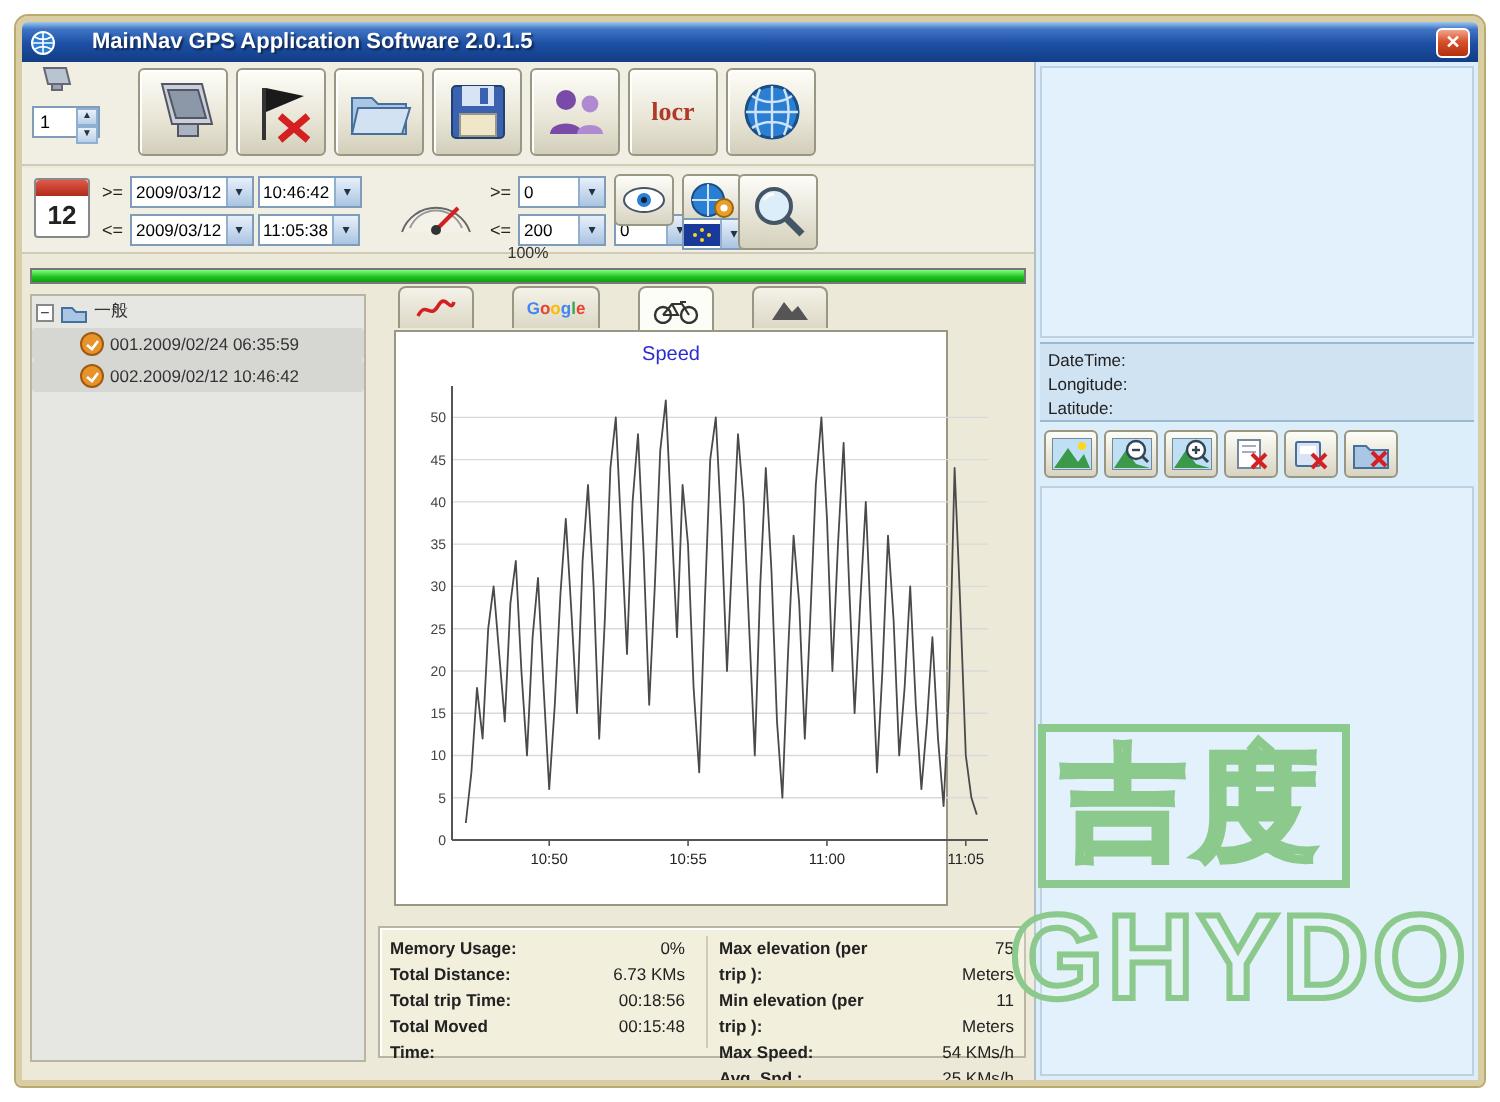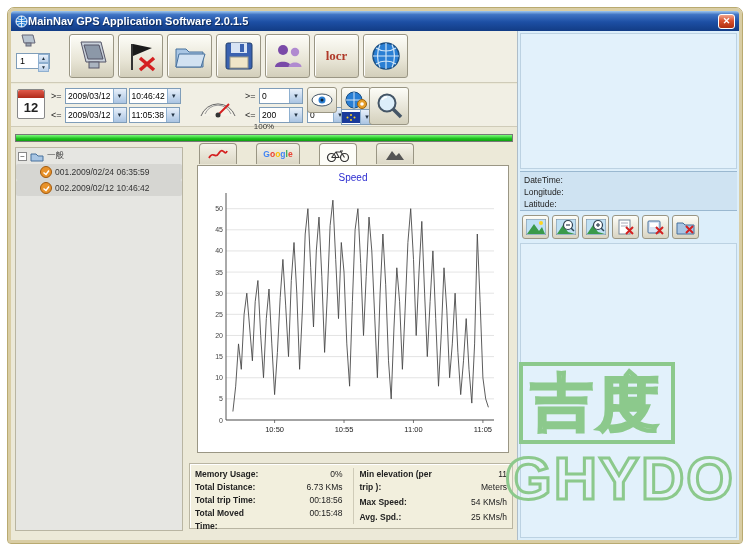--- a/index.html
+++ b/index.html
@@ -3,21 +3,21 @@
 <meta charset="utf-8">
 <style>
   * { margin:0; padding:0; box-sizing:border-box; }
   html,body { width:750px; height:551px; background:#ffffff; font-family:"Liberation Sans", sans-serif; overflow:hidden; }
   .window { position:absolute; left:8px; top:8px; width:734px; height:535px;
             border:3px solid #d9cda4; outline:1px solid #b9aa70; border-radius:6px 6px 3px 3px;
             background:#ece9d8; }
   .titlebar { position:absolute; left:0; top:0; right:0; height:20px;
               background:linear-gradient(180deg,#9ec7f0 0%,#3f74c4 18%,#1d4fa4 55%,#123c85 100%);
               border-radius:3px 3px 0 0; display:flex; align-items:center; padding:0 4px; }
-  .title-text { color:#fff; font-size:11px; font-weight:bold; margin-left:0;
+  .title-text { color:#fff; font-size:11px; font-weight:bold; margin-left:18px;
                 text-shadow:1px 1px 1px rgba(0,0,0,0.5); flex:1; white-space:nowrap; overflow:hidden; }
   .close-btn { width:17px; height:15px; border:1px solid #fff; border-radius:3px;
                background:linear-gradient(180deg,#f0a58e 0%,#d9502c 45%,#b03010 100%);
                color:#fff; font-size:9px; font-weight:bold; display:flex; align-items:center; justify-content:center; cursor:pointer; }
   .content { position:absolute; left:0; top:20px; width:728px; height:509px; background:#ece9d8; overflow:hidden; }
 
   
   .left-area { position:absolute; left:0; top:0; width:506px; height:509px; }
   .toolbar1 { position:absolute; left:0; top:0; width:506px; height:52px; background:#f1efe4; border-bottom:1px solid #cfcbb8; }
   .trackgroup { position:absolute; left:5px; top:2px; width:40px; }
@@ -62,21 +62,21 @@
   .expander { width:9px; height:9px; border:1px solid #888; background:#fff; font-size:8px; line-height:7px; text-align:center; color:#333; }
 
   
   .chart-panel { position:absolute; left:178px; top:110px; width:324px; height:318px; }
   .tabs { position:absolute; left:10px; top:2px; display:flex; gap:19px; }
   .tab { width:38px; height:21px; border:1px solid #9a9684; border-bottom:none; border-radius:4px 4px 0 0;
          background:linear-gradient(180deg,#f4f2e8,#dcd8c6); display:flex; align-items:center; justify-content:center; cursor:pointer; font-size:8px; }
   .tab.active { background:#fdfdf8; height:23px; }
   .gl0{color:#4285f4}.gl1{color:#ea4335}.gl2{color:#fbbc05}.gl3{color:#4285f4}.gl4{color:#34a853}.gl5{color:#ea4335}
   .google-word { font-weight:bold; font-size:8.5px; letter-spacing:0; }
-  .chart-box { position:absolute; left:8px; top:24px; width:312px; height:288px; background:#fff; border:1px solid #9a9684; }
+  .chart-box { position:absolute; left:8px; top:24px; width:277px; height:288px; background:#fff; border:1px solid #9a9684; }
   .chart-title { text-align:center; font-size:10px; color:#2b2bd0; margin-top:6px; }
   #chart-svg { position:absolute; left:2px; top:22px; }
 
   
   .stats { position:absolute; left:178px; top:432px; width:324px; height:66px; background:#f2efdd;
            border:1px solid #b9b5a2; box-shadow:inset 1px 1px 0 #fff; display:flex; font-size:8.5px; padding:4px 5px; }
   .stats-col { flex:1; display:flex; flex-direction:column; justify-content:space-between; }
   .stat-row { display:flex; justify-content:space-between; line-height:13px;gap:42px; }
   .stat-row .lbl { font-weight:bold; color:#222; }
   .stat-row .val { color:#222; text-align:right; }
@@ -383,20 +383,24 @@
               <span class="lbl">Total trip Time:</span>
               <span class="val">00:18:56</span>
             </div>
           <div class="stat-row">
               <span class="lbl">Total Moved Time:</span>
               <span class="val">00:15:48</span>
             </div>
         </div>
         <div class="stats-col">
           <div class="stat-row">
+              <span class="lbl">Max elevation (per trip ):</span>
+              <span class="val">75 Meters</span>
+            </div>
+          <div class="stat-row">
               <span class="lbl">Min elevation (per trip ):</span>
               <span class="val">11 Meters</span>
             </div>
           <div class="stat-row">
               <span class="lbl">Max Speed:</span>
               <span class="val">54 KMs/h</span>
             </div>
           <div class="stat-row">
               <span class="lbl">Avg. Spd.:</span>
               <span class="val">25 KMs/h</span>

